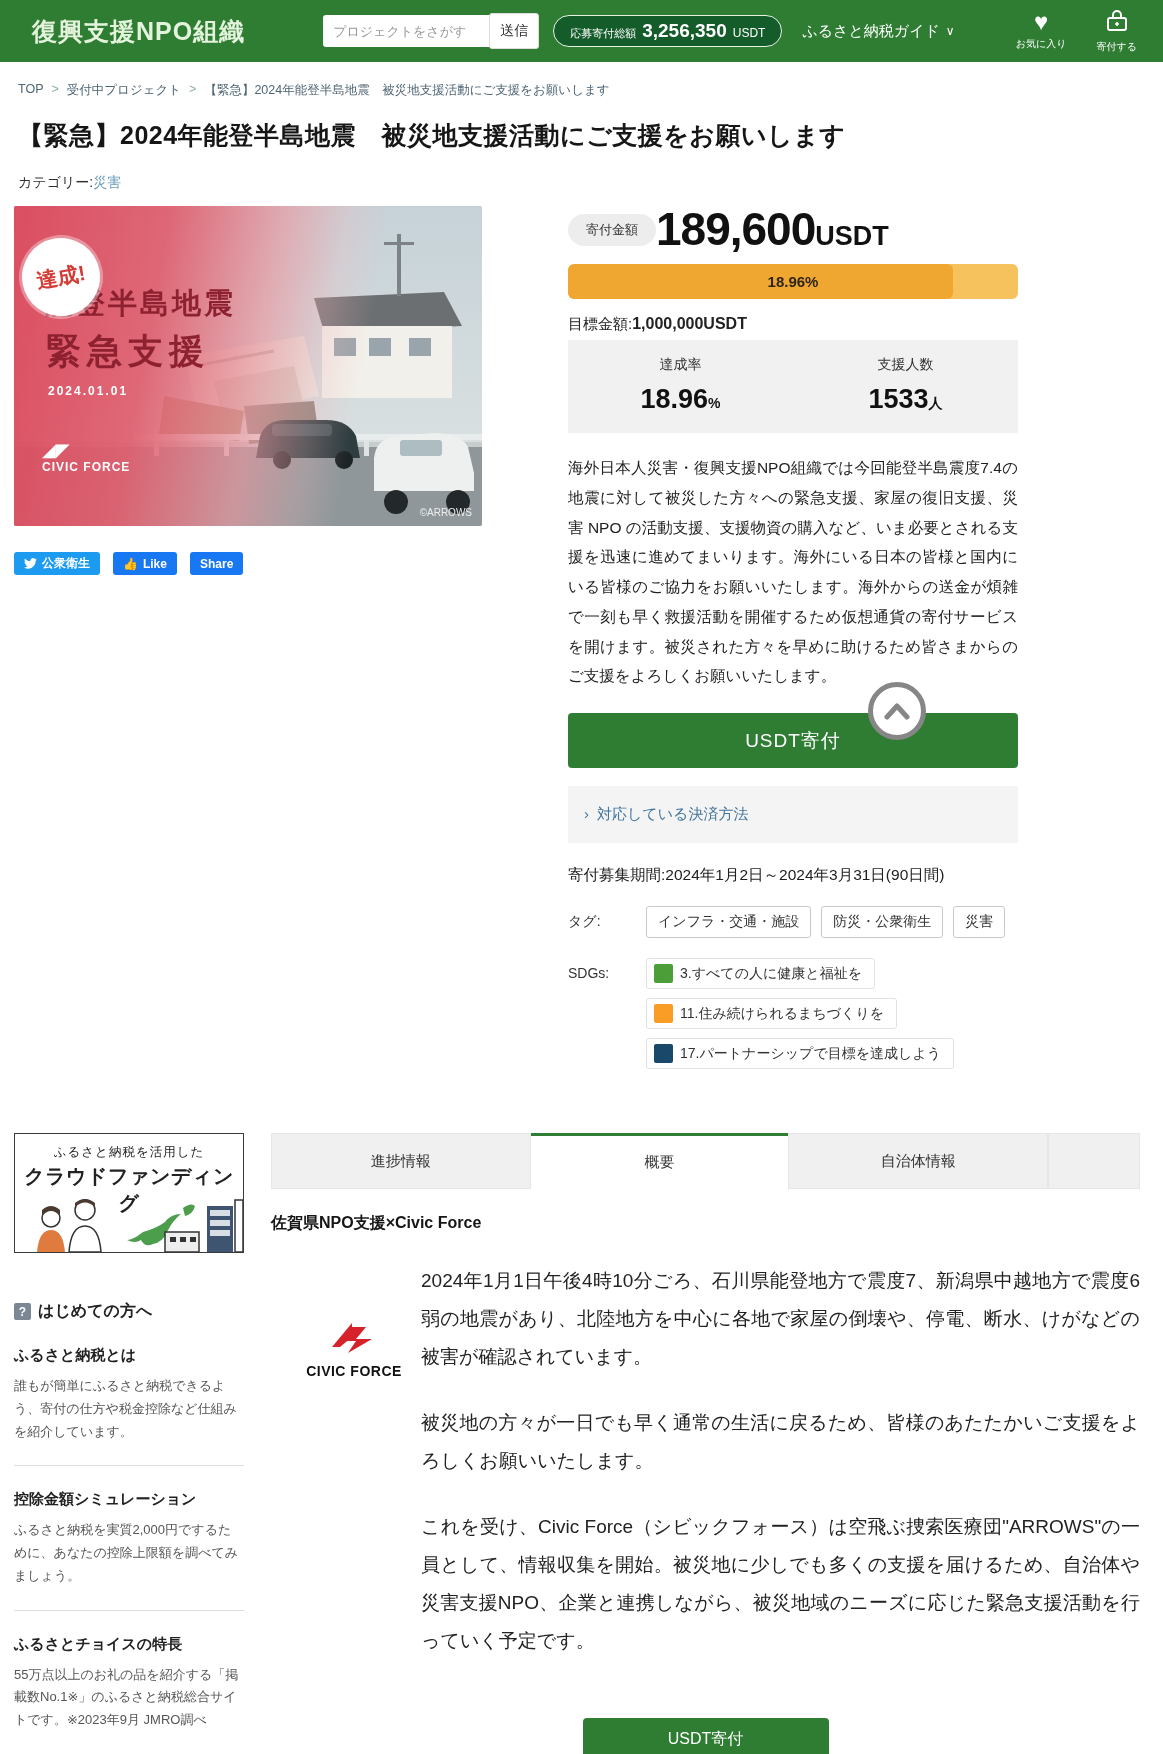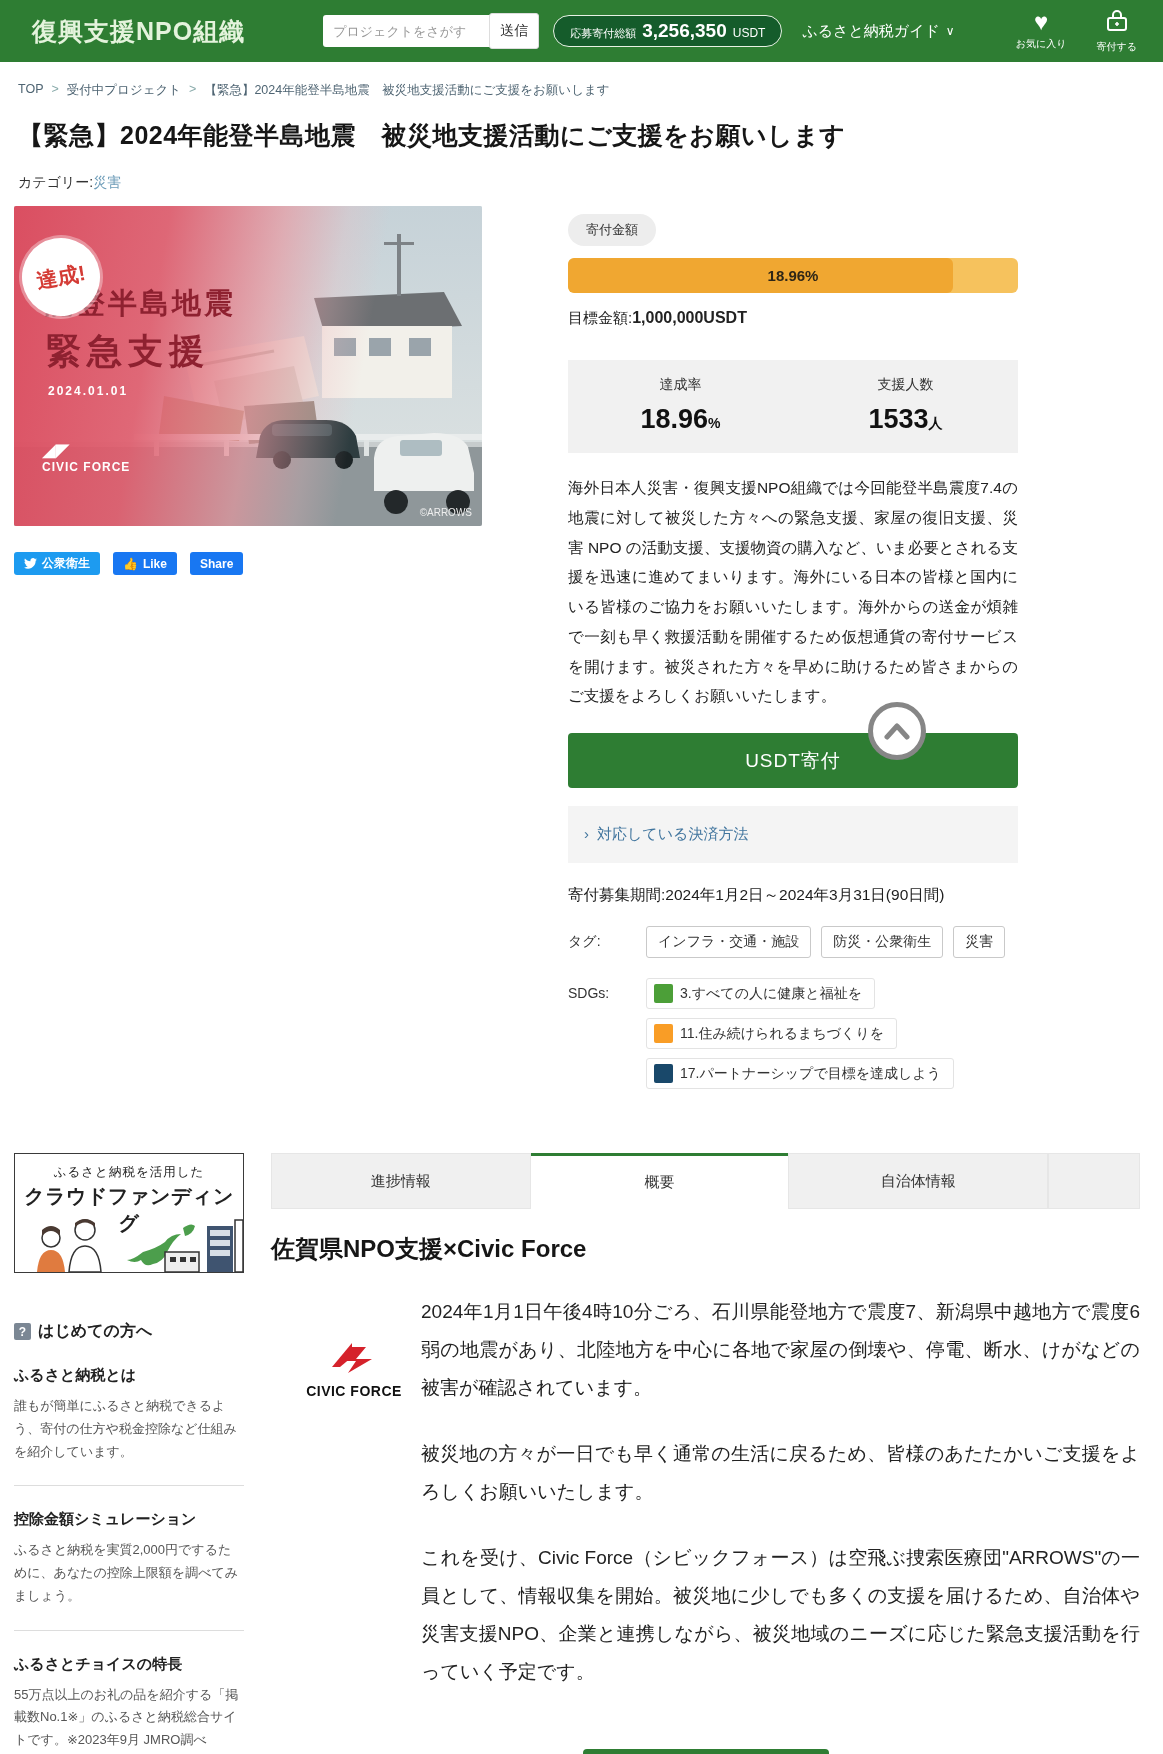--- a/index.html
+++ b/index.html
@@ -57,21 +57,21 @@
   .don-top { display:flex; justify-content:flex-start; align-items:flex-start; }
   .amount-badge { background:#ededed; border-radius:17px; padding:7px 18px; font-size:13px; color:#333; margin-top:8px; }
   .amount { text-align:right; line-height:1; }
   .amount .num { font-size:46px; font-weight:bold; color:#111; letter-spacing:-1px; }
   .amount .unit { font-size:27px; font-weight:bold; color:#111; }
   .progress { position:relative; margin-top:12px; height:35px; background:#f6c25d; border-radius:6px; overflow:hidden; }
   .progress .fill { position:absolute; left:0; top:0; bottom:0; width:85.5%; background:#f0a731; border-radius:6px; }
   .progress .ptext { position:absolute; inset:0; display:flex; align-items:center; justify-content:center; font-size:15px; font-weight:bold; color:#2e2617; z-index:2; }
   .goal { margin-top:16px; font-size:15px; color:#222; }
   .goal b { font-size:16px; }
-  .stats { display:flex; gap:0; margin-top:32px; }
+  .stats { display:flex; gap:0; margin-top:6px; }
   .stat { flex:1; background:#f1f1f1; text-align:center; padding:16px 0 18px; }
   .stat .slbl { font-size:14px; color:#333; }
   .stat .sval { margin-top:10px; font-size:27px; font-weight:bold; color:#111; }
   .stat .sunit { font-size:14px; font-weight:bold; }
   .description { margin-top:20px; font-size:15.5px; line-height:1.92; color:#222; text-align:justify; }
   .donate-wrap { position:relative; margin-top:22px; }
   .donate-btn { width:100%; height:55px; background:#2e7d33; color:#fff; border:none; border-radius:4px; font-size:19px; cursor:pointer; font-family:inherit; letter-spacing:1px; }
   .scrolltop { position:absolute; top:-31px; right:92px; width:58px; height:58px; background:#fff; border:5px solid #868686; border-radius:50%; display:flex; align-items:center; justify-content:center; cursor:pointer; z-index:4; }
   .pay-box { margin-top:18px; background:#f4f4f4; padding:19px 16px; font-size:15px; color:#41759e; cursor:pointer; }
   .pay-box .arr { margin-right:8px; color:#41759e; }
@@ -100,21 +100,21 @@
   .side-item .st { font-size:15px; font-weight:bold; color:#222; cursor:pointer; }
   .side-item .sd { margin-top:10px; font-size:13px; line-height:1.75; color:#555; }
   .side-div { border-top:1px solid #ddd; margin-top:22px; }
   
   .main-panel { flex:1; margin-left:27px; }
   .tabs { display:flex; height:56px; }
   .tab { flex:1 1 0; display:flex; align-items:center; justify-content:center; font-size:15px; color:#333; background:#f0f0f0; border:1px solid #e6e6e6; cursor:pointer; }
   .tab.active { background:#fff; border:none; border-top:3px solid #2e7d33; font-weight:normal; }
   .tab-filler { flex:0 0 92px; background:#f0f0f0; border:1px solid #e6e6e6; }
   .article { position:relative; }
-  .article h2 { margin-top:24px; font-size:24px; font-weight:bold; color:#161616; }
+  .article h2 { margin-top:24px; font-size:16px; font-weight:bold; color:#161616; }
   .cf-logo { position:absolute; left:28px; top:108px; width:110px; text-align:center; }
   .cf-logo .cf-txt { font-size:14px; font-weight:bold; color:#111; letter-spacing:.5px; margin-top:4px; }
   .article p { margin-left:150px; margin-top:28px; font-size:19px; line-height:2.0; color:#222; text-align:justify; }
   .bottom-btn { display:block; margin:58px auto 0 auto; width:246px; height:42px; background:#2e7d33; color:#fff; border:none; border-radius:4px; font-size:16px; cursor:pointer; font-family:inherit; }
 </style>
 </head>
 <body>
 
 <div class="header">
   <div class="logo">復興支援NPO組織</div>
@@ -233,20 +233,23 @@
       </button>
       <button class="sbtn fb">
         <span>Share</span>
       </button>
     </div>
   </div>
 
   <div class="don-col">
     <div class="don-top">
       <div class="amount-badge">寄付金額</div>
+      <div class="amount">
+        <span class="num">189,600</span><span class="unit">USDT</span>
+      </div>
     </div>
     <div class="progress">
       <div class="fill"></div>
       <div class="ptext">18.96%</div>
     </div>
     <div class="goal">
       <span>目標金額:</span><b>1,000,000USDT</b>
     </div>
     <div class="stats">
       <div class="stat">

